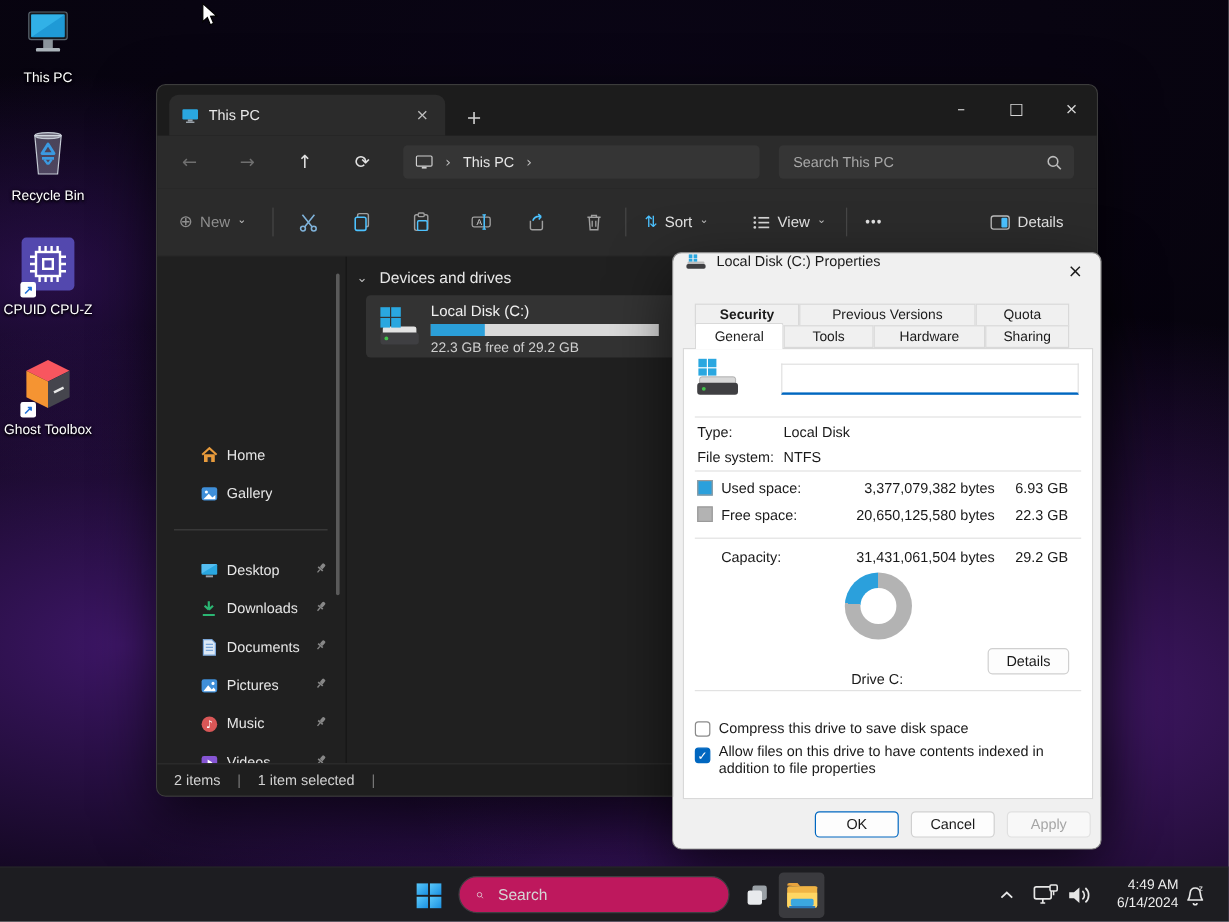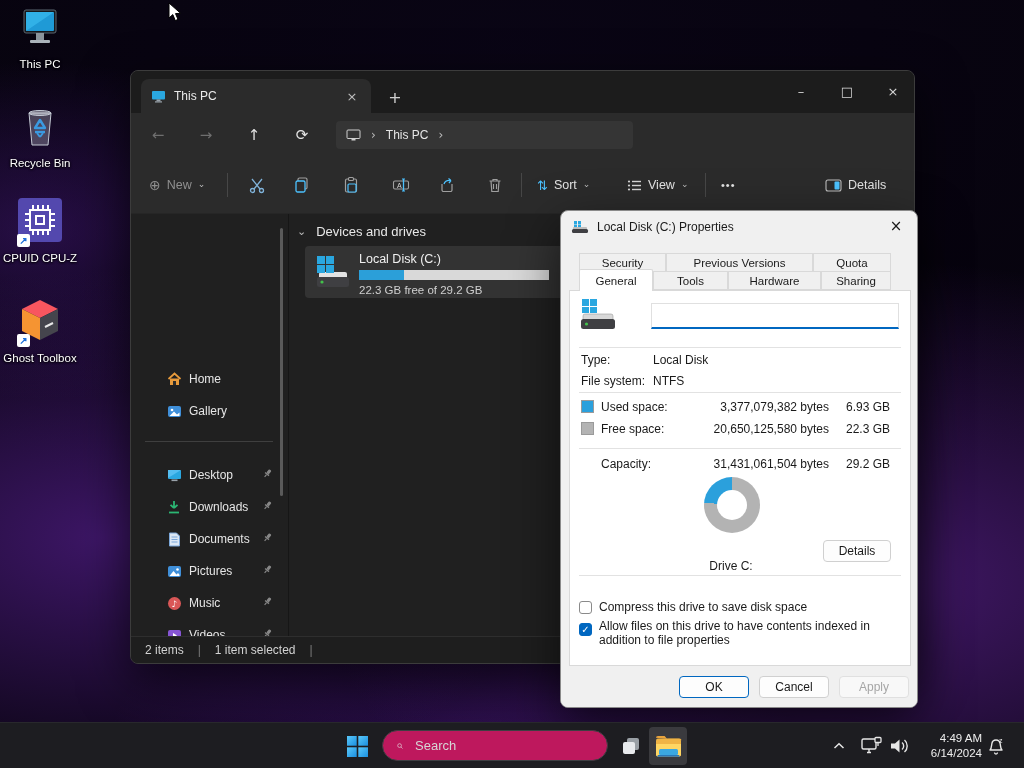--- a/index.html
+++ b/index.html
@@ -60,21 +60,21 @@
   .driveitem .nm{position:absolute;left:54px;top:6px;color:#f0f0f0;font-size:12.5px;}
   .drivebar{position:absolute;left:54px;top:24px;width:190px;height:10px;background:#d9d9d9;}
   .drivebar .fill{height:100%;background:#2b9fd9;}
   .driveitem .free{position:absolute;left:54px;top:38px;color:#cfcfcf;font-size:11.5px;}
   .statusbar{position:absolute;left:0;right:0;bottom:0;height:26px;background:#1e1e1e;border-top:1px solid #2e2e2e;
     display:flex;align-items:center;gap:14px;padding-left:14px;color:#d2d2d2;font-size:12px;}
   .statusbar .pipe{color:#7a7a7a;}
   
   .dlg{position:absolute;left:560px;top:210px;width:358px;height:498px;background:#f0f0f0;border:1px solid #8a8a8a;
     border-radius:8px;box-shadow:0 18px 50px rgba(0,0,0,.6);box-sizing:border-box;overflow:hidden;color:#1a1a1a;font-size:12px;}
-  .dlg-title{position:absolute;left:0;top:0;right:0;height:32px;display:flex;align-items:center;gap:8px;padding-left:10px;}
+  .dlg-title{position:absolute;left:0;top:0;right:0;height:32px;display:flex;gap:8px;padding-left:10px;}
   .dlg-close{position:absolute;right:0;top:0;width:42px;height:30px;display:flex;align-items:center;justify-content:center;font-size:15px;color:#1a1a1a;font-family:"DejaVu Sans",sans-serif;}
   .dtab{position:absolute;height:19px;background:#f0f0f0;border:1px solid #d9d9d9;box-sizing:border-box;
     display:flex;align-items:center;justify-content:center;font-size:11.5px;}
   .dtab.active{background:#ffffff;border-bottom:none;height:22px;z-index:3;border-radius:2px 2px 0 0;}
   .page{position:absolute;left:8px;top:79px;width:342px;height:376px;background:#ffffff;border:1px solid #d9d9d9;box-sizing:border-box;z-index:2;}
   .dhr{position:absolute;left:18px;width:322px;height:1px;background:#e2e2e2;}
   .frow{position:absolute;left:0;width:100%;}
   .flabel{position:absolute;left:20px;}
   .fvalue{position:absolute;left:92px;}
   .swatch{position:absolute;left:20px;width:13px;height:13px;box-sizing:border-box;border:1px solid #9a9a9a;}
@@ -192,20 +192,27 @@
       <div class="navbtn" style="left:155px;">⟳</div>
       <div class="crumb">
         <svg width="15" height="13" viewBox="0 0 15 13">
           <rect x="1" y="1" width="13" height="8.5" rx="1" fill="none" stroke="#cfcfcf"></rect>
           <rect x="5.5" y="10" width="4" height="1.5" fill="#cfcfcf"></rect>
         </svg>
         <span class="sep glyph">›</span>
         <span>This PC</span>
         <span class="sep glyph">›</span>
       </div>
+      <div class="searchbox">
+        <input placeholder="Search This PC" style="">
+        <svg width="13" height="13" viewBox="0 0 13 13">
+          <circle cx="5.5" cy="5.5" r="4" fill="none" stroke="#bdbdbd" stroke-width="1.3"></circle>
+          <path d="M8.6 8.6 L12 12" stroke="#bdbdbd" stroke-width="1.3"></path>
+        </svg>
+      </div>
     </div>
 
     <div class="toolbar">
       <div class="tbgroup" style="left:10px;color:#8f8f8f;">
         <span class="glyph" style="font-size:14px;">⊕</span>
         <span>New</span>
         <span class="caret">⌄</span>
       </div>
       <div class="tbsep" style="left:96px;"></div>
       <div class="tbico" style="left:110px;">
@@ -461,21 +468,21 @@
         <rect x="1" y="9" width="16" height="4" rx="1.5" fill="#3f3f42"></rect>
         <rect x="3" y="1" width="3" height="3" fill="#2aa7e0"></rect>
           <rect x="7" y="1" width="3" height="3" fill="#2aa7e0"></rect>
         <rect x="3" y="4.5" width="3" height="2.5" fill="#2aa7e0"></rect>
           <rect x="7" y="4.5" width="3" height="2.5" fill="#2aa7e0"></rect>
       </svg>
       <span>Local Disk (C:) Properties</span>
       <span class="dlg-close">×</span>
     </div>
 
-    <div class="dtab" style="left:18px;top:42px;width:87px;">Security</div>
+    <div class="dtab" style="left:18px;top:42px;width:87px;font-weight:bold;">Security</div>
     <div class="dtab" style="left:105px;top:42px;width:147px;">Previous Versions</div>
     <div class="dtab" style="left:252px;top:42px;width:78px;">Quota</div>
     <div class="dtab active" style="left:18px;top:58px;width:74px;">General</div>
     <div class="dtab" style="left:92px;top:60px;width:75px;">Tools</div>
     <div class="dtab" style="left:167px;top:60px;width:93px;">Hardware</div>
     <div class="dtab" style="left:260px;top:60px;width:70px;">Sharing</div>
 
     <div class="page"></div>
 
     <span class="abs" style="left:16px;top:86px;z-index:4;">

